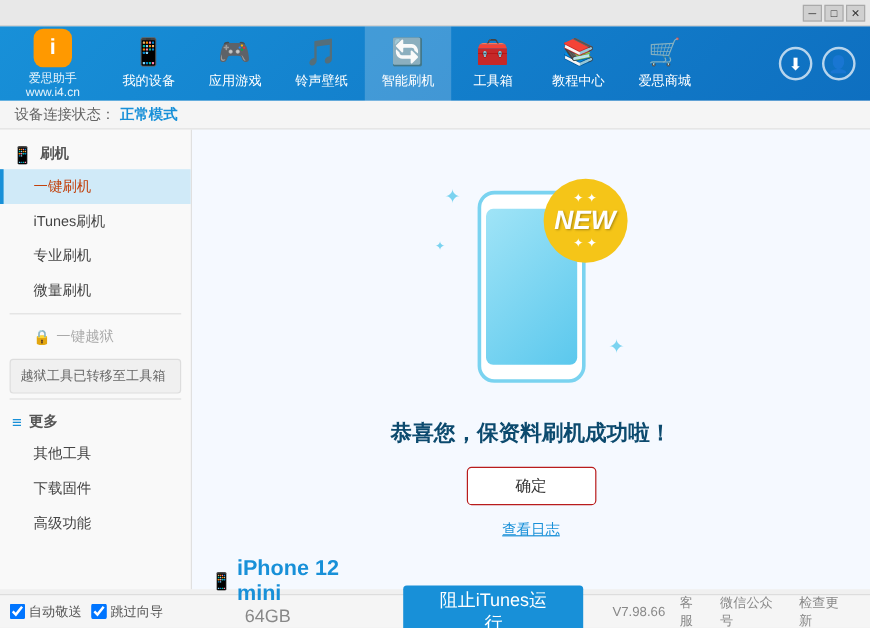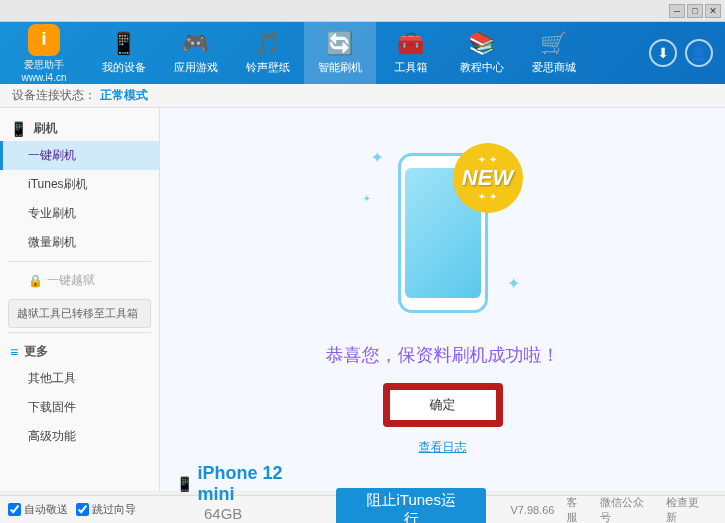--- a/index.html
+++ b/index.html
@@ -103,21 +103,21 @@
       color: #555; font-size: 12px; font-weight: bold;
       cursor: pointer;
     }
     .sidebar-section-icon { margin-right: 6px; font-size: 14px; color: #1890d8; }
     .sidebar-item {
       padding: 6px 12px 6px 28px;
       color: #444; cursor: pointer; font-size: 12px;
     }
     .sidebar-item.active {
       background: #d0eaf8;
-      color: #4c1d95;
+      color: #c2410c;
       border-left: 3px solid #1890d8;
       padding-left: 25px;
     }
     .sidebar-disabled {
       padding: 6px 12px 6px 28px;
       color: #aaa; font-size: 12px;
       display: flex; align-items: center; gap: 4px;
     }
     .sidebar-info-box {
       margin: 4px 8px;
@@ -178,26 +178,26 @@
     }
     
     .sparkle {
       position: absolute; color: #7ad3f0; font-size: 16px;
     }
     .sparkle-1 { top: 5px; left: 8px; }
     .sparkle-2 { bottom: 30px; right: 2px; }
     .sparkle-3 { top: 50px; left: 0; font-size: 10px; }
 
     .success-text {
-      font-size: 18px; color: #8b5cf6; font-weight: normal;
+      font-size: 18px; color: #0c4a6e; font-weight: bold;
       margin-top: 8px;
     }
     .confirm-btn {
       background: white;
-      border: 7px solid #b91c1c;
+      border: 1px solid #b91c1c;
       border-radius: 4px;
       padding: 6px 40px;
       font-size: 13px; color: #333;
       cursor: pointer;
       margin-top: 4px;
       font-family: Liberation Serif, serif;
     }
     .show-log-link {
       color: #1890d8; font-size: 12px; cursor: pointer; text-decoration: underline;
     }

